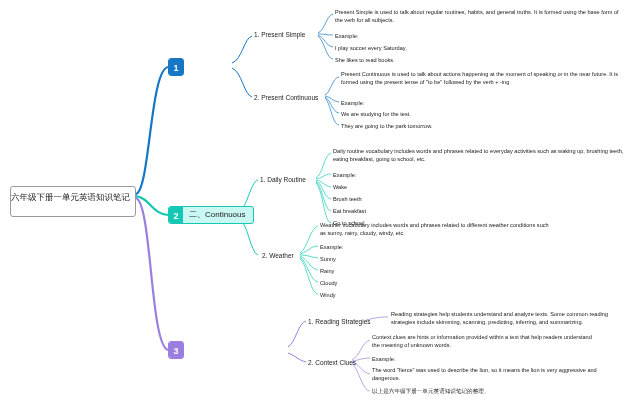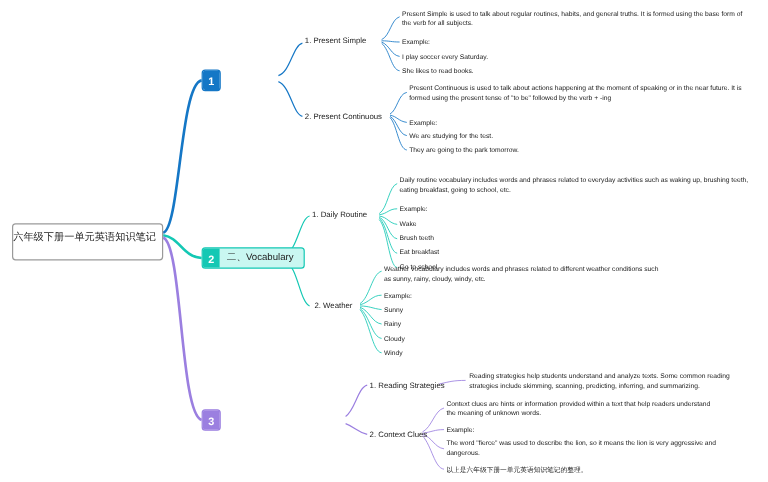--- a/index.html
+++ b/index.html
@@ -161,21 +161,21 @@
   <div class="leaf-text nowrap" style="left:335px; top:56px;">She likes to read books.</div>
 
   <div class="sub-node" style="left:254px; top:93px;">2. Present Continuous</div>
   <div class="leaf-text wrap" style="left:341px; top:70px; width:284px;">Present Continuous is used to talk about actions happening at the moment of speaking or in the near future. It is formed using the present tense of "to be" followed by the verb + -ing</div>
   <div class="leaf-text nowrap" style="left:341px; top:99px;">Example:</div>
   <div class="leaf-text nowrap" style="left:341px; top:110px;">We are studying for the test.</div>
   <div class="leaf-text nowrap" style="left:341px; top:122px;">They are going to the park tomorrow.</div>
 
   <div class="branch-node" style="left:168px; top:206px; background:#c9f7f1; border:1px solid #14c8b4;">
     <span class="branch-num" style="background:#14c8b4;">2</span>
-    <span class="branch-label">二、Vocabulary</span>
+    <span class="branch-label">二、Continuous</span>
   </div>
 
   <div class="sub-node" style="left:260px; top:175px;">1. Daily Routine</div>
   <div class="leaf-text wrap" style="left:333px; top:147px; width:292px;">Daily routine vocabulary includes words and phrases related to everyday activities such as waking up, brushing teeth, eating breakfast, going to school, etc.</div>
   <div class="leaf-text nowrap" style="left:333px; top:171px;">Example:</div>
   <div class="leaf-text nowrap" style="left:333px; top:183px;">Wake</div>
   <div class="leaf-text nowrap" style="left:333px; top:195px;">Brush teeth</div>
   <div class="leaf-text nowrap" style="left:333px; top:207px;">Eat breakfast</div>
   <div class="leaf-text nowrap" style="left:333px; top:219px;">Go to school</div>
 

